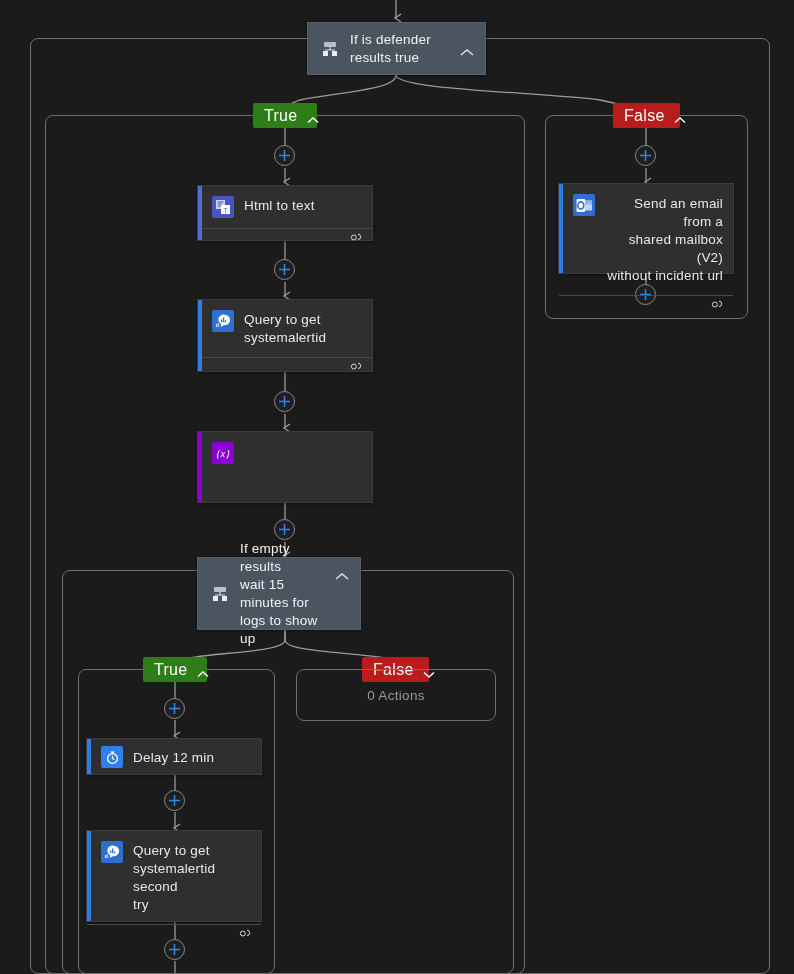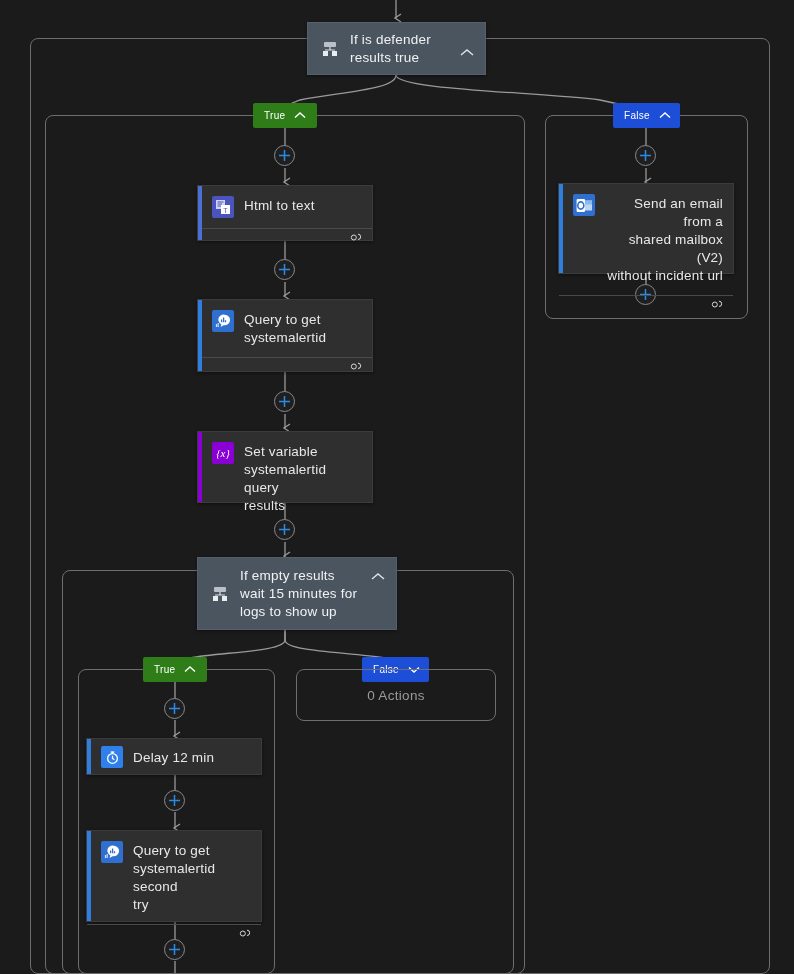--- a/index.html
+++ b/index.html
@@ -110,25 +110,25 @@
 
   
   .badge {
     position: absolute;
     display: flex; align-items: center;
     gap: 8px;
     height: 25px;
     padding: 0 9px 0 11px;
     border-radius: 2px;
     color: #fff;
-    font-size: 10px;
+    font-size: 16px;
     letter-spacing: .3px;
   }
   .badge-true  { background: #2e7d19; }
-  .badge-false { background: #1d4ed8; }
+  .badge-false { background: #b91c1c; }
 
   
   .plus {
     position: absolute;
     width: 21px; height: 21px;
     border-radius: 50%;
     border: 1px solid #8a8a8a;
     background: #1f1f1f;
     display: flex; align-items: center; justify-content: center;
   }
@@ -327,23 +327,20 @@
       </span>
     </div>
   </div>
 
   <div class="card" style="left:197px; top:431px; width:176px; height:72px;">
     <div class="accent" style="background:#8a00d4;"></div>
     <div class="body">
       <span class="sq-icon ic-purple">
         <span style="color:#fff;font-size:11px;font-style:italic;font-family:'Liberation Serif',serif;">{x}</span>
       </span>
-      <span class="title">Set variable
-systemalertid query
-results</span>
     </div>
   </div>
 
   <div class="card" style="left:558px; top:183px; width:176px; height:91px;text-align:right;">
     <div class="accent" style="background:#2f7fe0;"></div>
     <div class="body">
       <span class="sq-icon ic-blue">
         <svg width="17" height="15" viewBox="0 0 17 15" xmlns="http://www.w3.org/2000/svg">
           <rect x="7" y="2.5" width="9" height="10" fill="#bcd7f5"></rect>
           <rect x="7" y="2.5" width="9" height="4" fill="#8cb8ee"></rect>
@@ -358,21 +355,21 @@
     <div class="footer">
       <span>
         <svg width="15" height="11" viewBox="0 0 18 12" xmlns="http://www.w3.org/2000/svg">
           <path d="M7,3 A3,3 0 1,0 7,9 A3,3 0 1,0 7,3 Z" fill="none" stroke="#d8d8d8" stroke-width="1.2"></path>
           <path d="M12,2 A3.2,3.2 0 1,1 12,8.4" fill="none" stroke="#d8d8d8" stroke-width="1.2"></path>
         </svg>
       </span>
     </div>
   </div>
 
-  <div class="cond-card" style="left:197px; top:557px; width:200px; height:73px;">
+  <div class="cond-card" style="left:197px; top:557px; width:164px; height:73px;">
     <span class="cond-icon">
       <svg width="18" height="18" viewBox="0 0 18 18" xmlns="http://www.w3.org/2000/svg">
         <rect x="3" y="2" width="12" height="5" rx="1" fill="#b9c0c7"></rect>
         <path d="M9 7 V10 M4 10 H14" stroke="#d9dde1" stroke-width="1.2" fill="none"></path>
         <rect x="2" y="11" width="5" height="5" fill="#e9edf0"></rect>
         <rect x="11" y="11" width="5" height="5" fill="#e9edf0"></rect>
       </svg>
     </span>
     <span class="title">If empty results
 wait 15 minutes for

